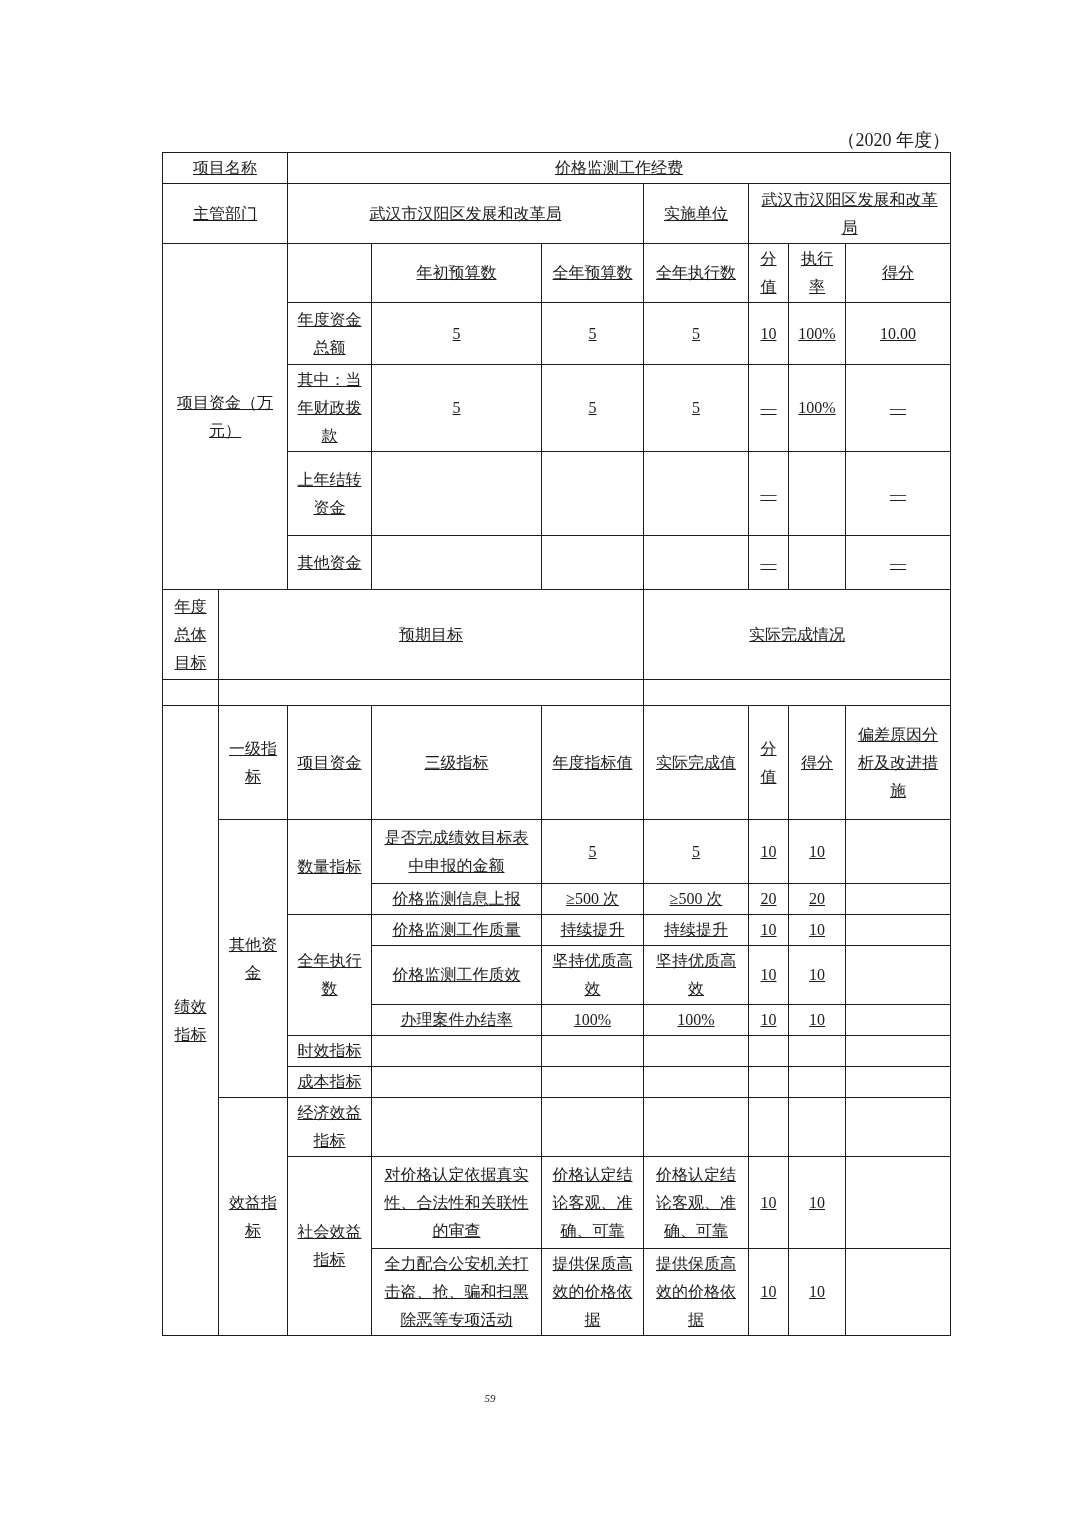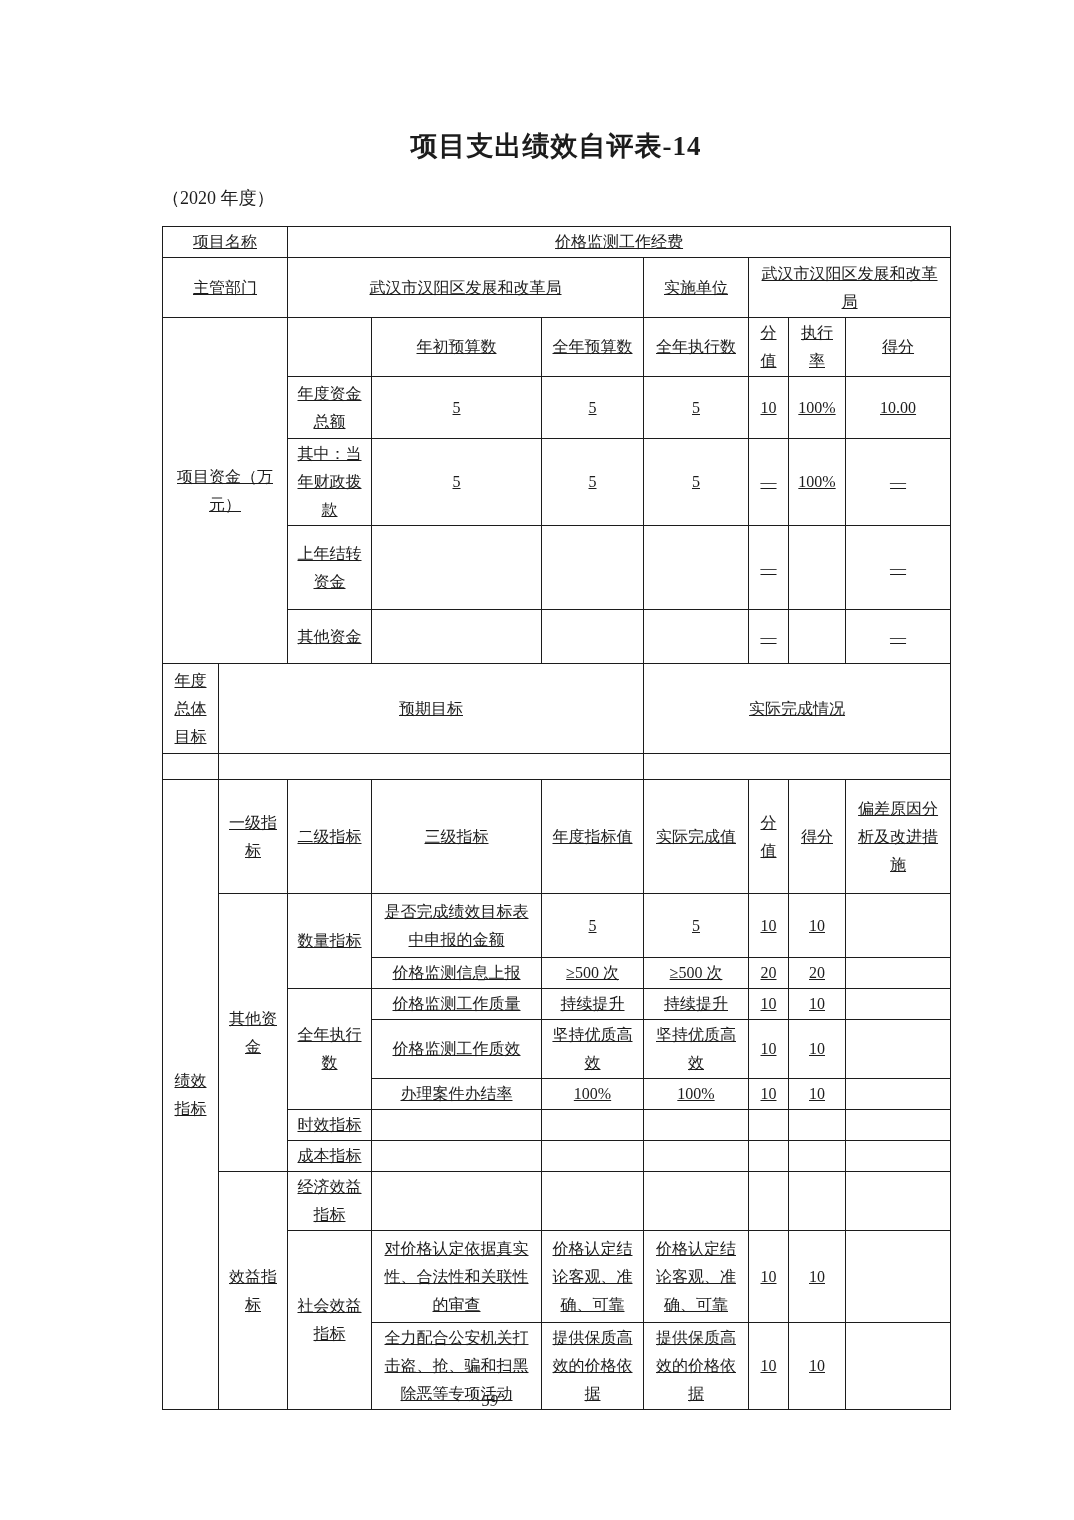--- a/index.html
+++ b/index.html
@@ -9,45 +9,44 @@
     color:#1c1c1c;
     font-family:"Liberation Serif","DejaVu Serif",serif;
     position:relative;
   }
   .content { margin-left:162px; width:788px; padding-top:128px; }
   .doc-title {
     font-size:27px; font-weight:bold; text-align:center;
     margin:0 0 22px 0; letter-spacing:1px;
   }
   .doc-subtitle {
-    font-size:18px; text-align:left; margin:0 0 16px 0;
+    font-size:18px; text-align:right; margin:0 0 0 0;
   }
   table.self-eval {
     border-collapse:collapse; table-layout:fixed;
     width:788px; font-size:16px; line-height:28px;text-decoration:underline;
   }
   table.self-eval td {
     border:1px solid #1c1c1c;
     padding:1px 5px;
     text-align:center;
     vertical-align:middle;
     overflow:hidden;
   }
   td.vb { vertical-align:bottom; padding-bottom:3px; }
   td.left { text-align:left; }
   .page-number {
     position:absolute; left:0; width:980px; top:1392px;
-    text-align:center; font-size:16px;font-style:italic;
+    text-align:center; font-size:11px;font-style:italic;
   }
 </style>
 </head>
 <body>
 
 <div class="content">
-  <h1 class="doc-title">项目支出绩效自评表-14</h1>
   <div class="doc-subtitle">（2020 年度）</div>
 
   <table class="self-eval">
     <colgroup>
       <col style="width:56px">
         <col style="width:69px">
         <col style="width:84px">
       <col style="width:170px">
         <col style="width:102px">
         <col style="width:105px">
@@ -128,21 +127,21 @@
 
     <tr style="height:26px">
       <td></td>
       <td colspan="4"></td>
       <td colspan="4"></td>
     </tr>
 
     <tr style="height:114px">
       <td rowspan="11">绩效指标</td>
       <td>一级指标</td>
-      <td>二级指标</td>
+      <td>项目资金</td>
       <td>三级指标</td>
       <td>年度指标值</td>
       <td>实际完成值</td>
       <td>分值</td>
       <td>得分</td>
       <td>偏差原因分析及改进措施</td>
     </tr>
 
     <tr style="height:64px">
       <td rowspan="7">其他资金</td>

